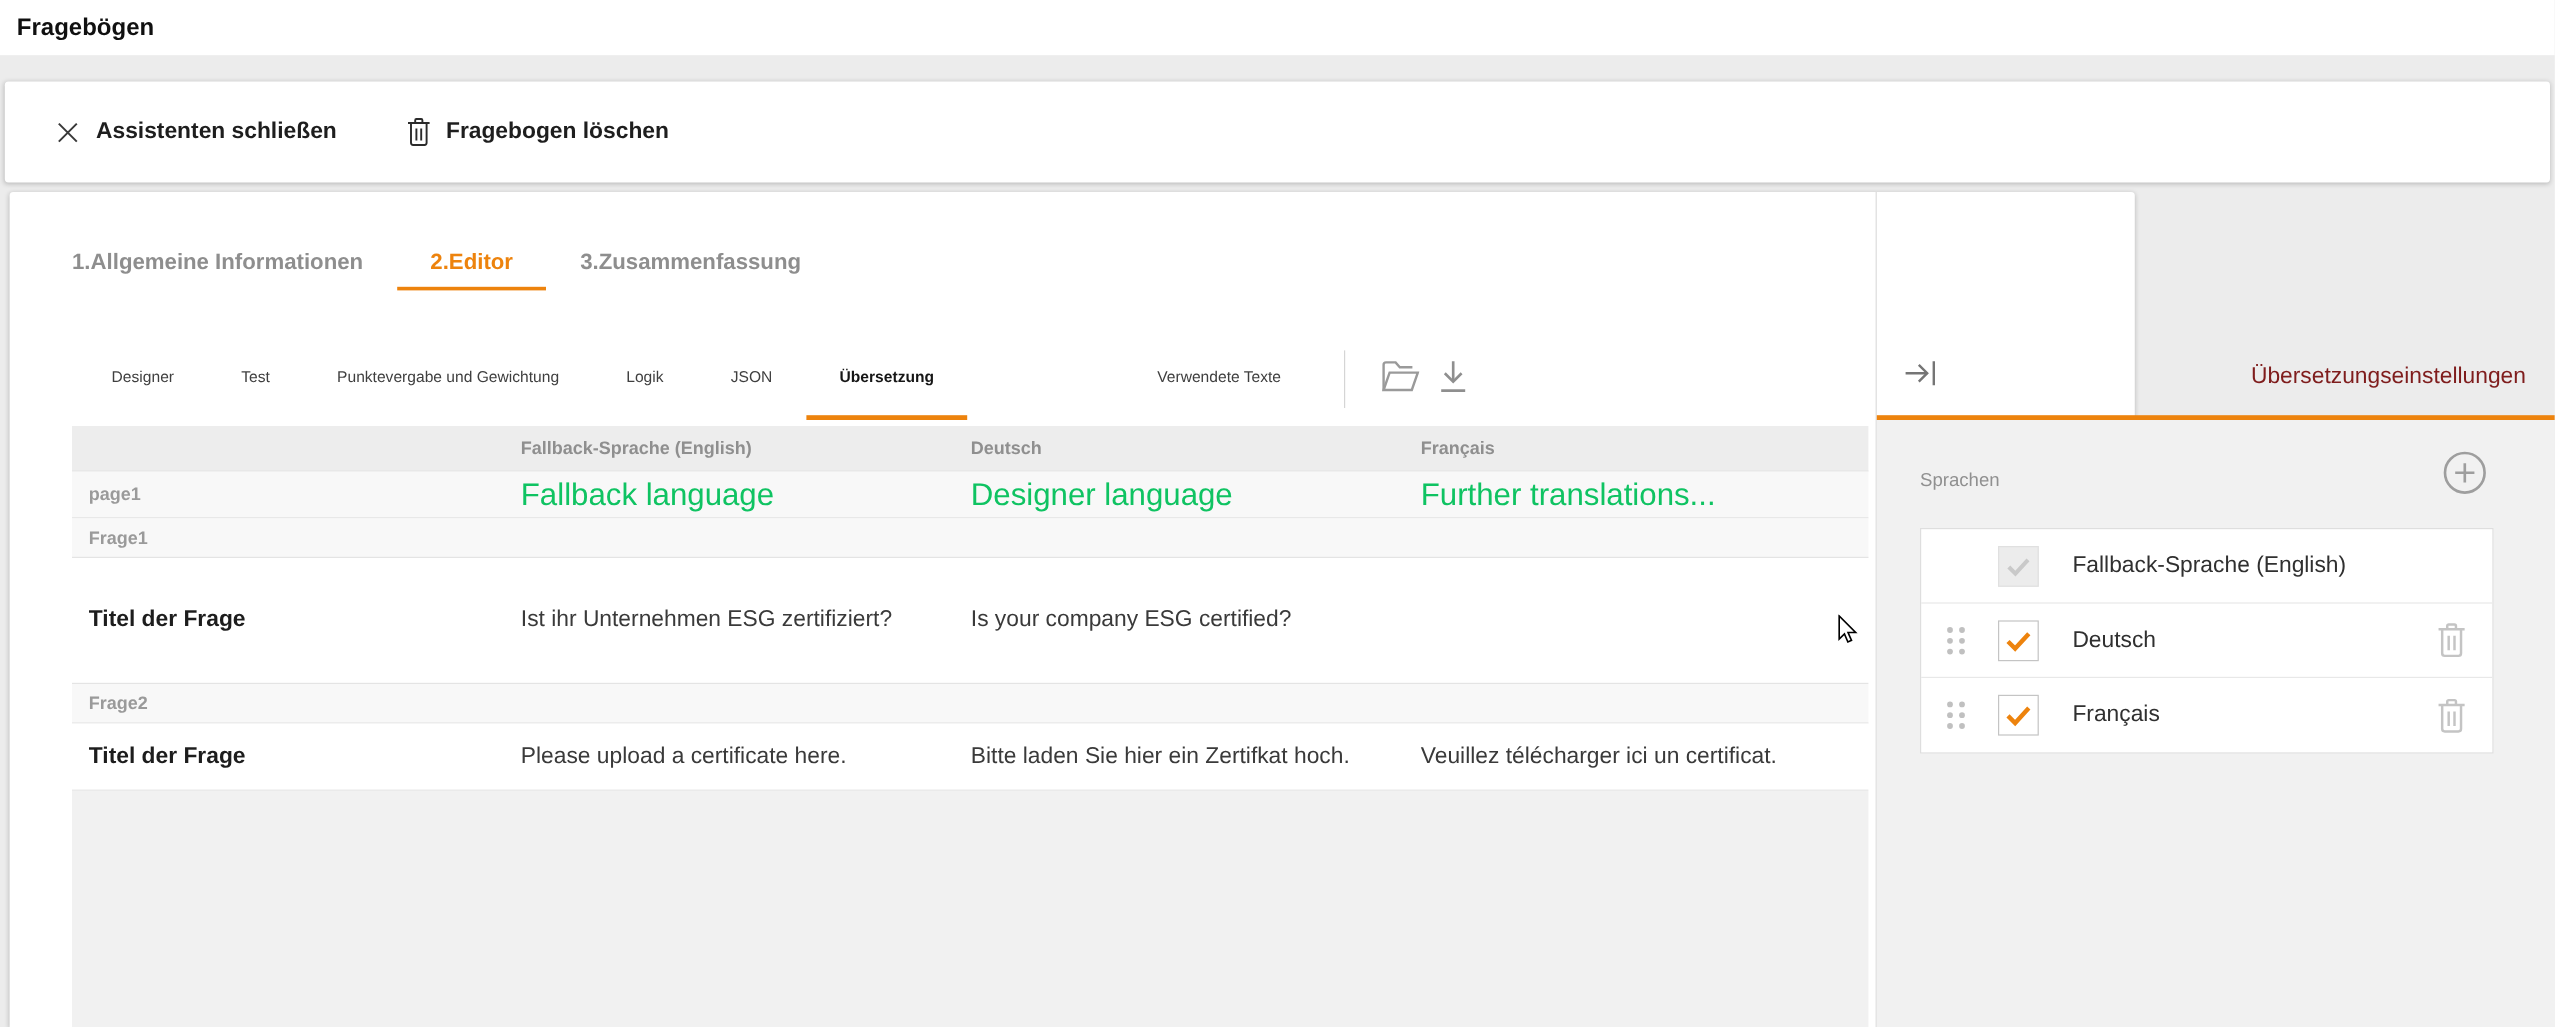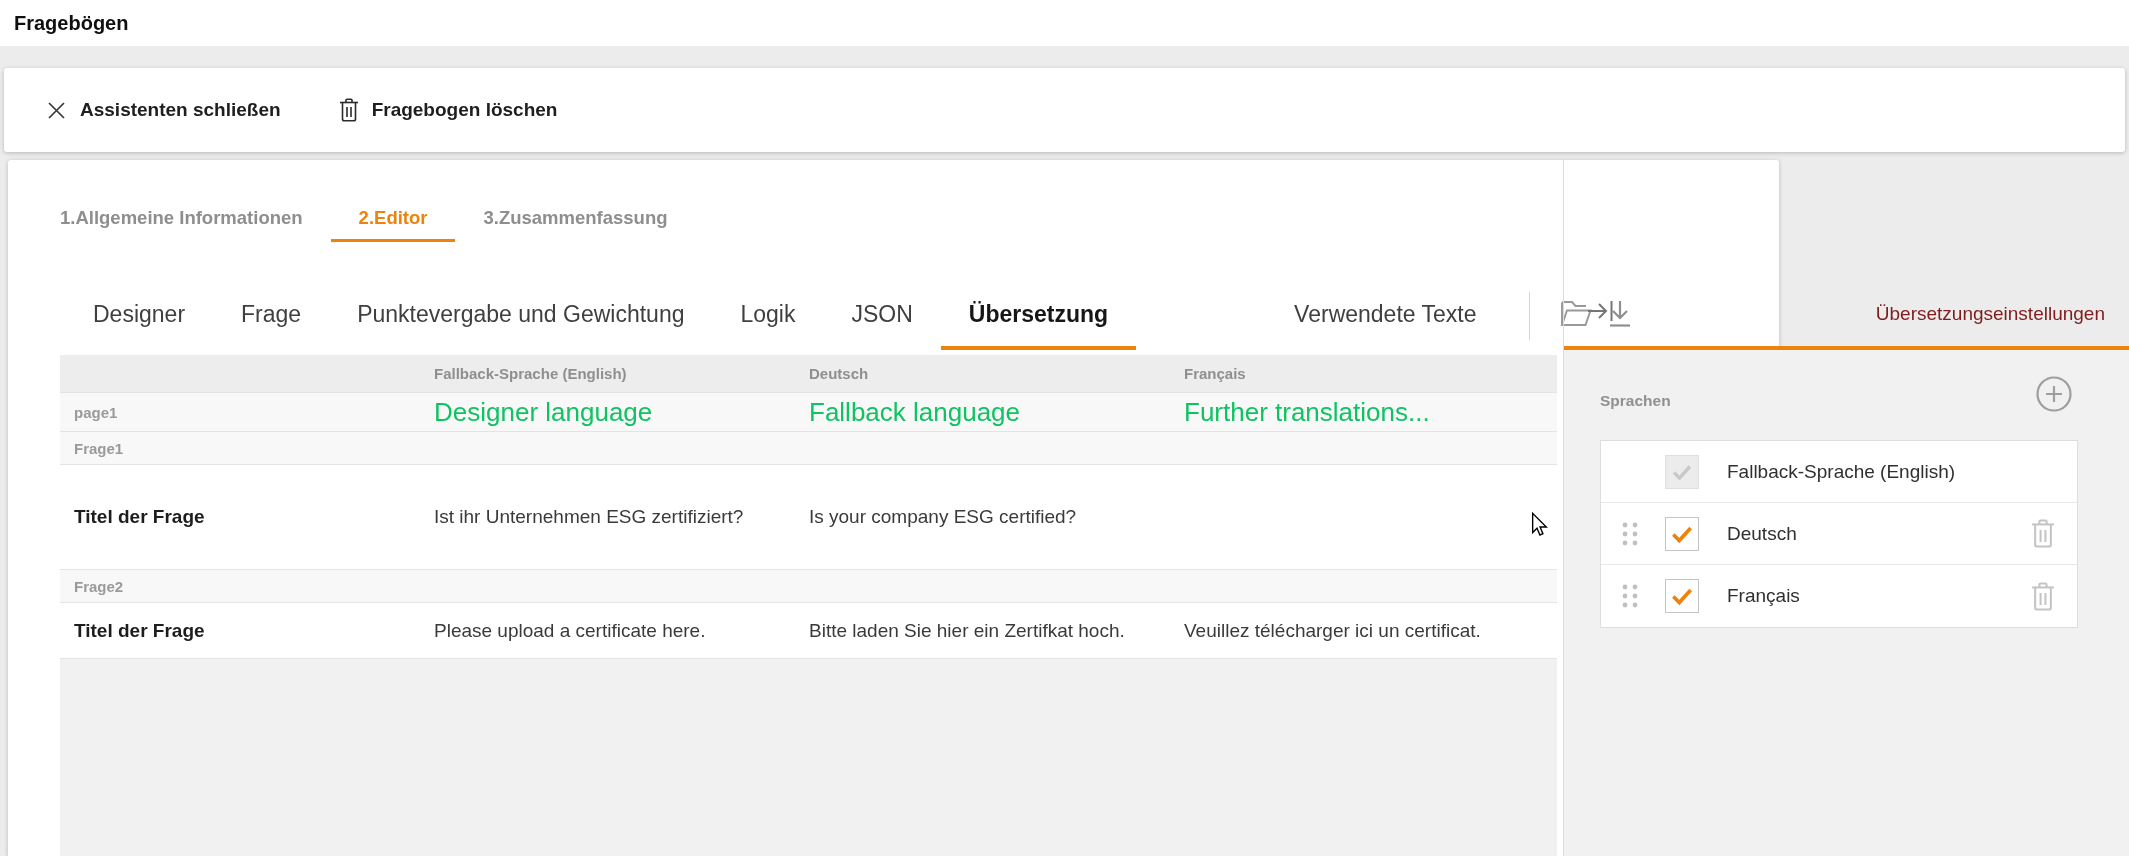--- a/index.html
+++ b/index.html
@@ -36,21 +36,21 @@
     height:48px; line-height:48px; padding:0 28px;
     font-size:18.5px; font-weight:bold; color:#8e8e8e;
     border-bottom:3px solid transparent; cursor:pointer;
   }
   .step-tab:first-child { padding-left:0; }
   .step-tab.active { color:#ED830D; border-bottom-color:#ED830D; }
 
   
   .editor-tabs { position:absolute; left:57px; top:122px; display:flex; align-items:stretch; height:68px; }
   .etab {
-    padding:0 28px; line-height:64px; font-size:23px; color:#3f3f3f;
+    padding:0 28px; line-height:64px; font-size:13px; color:#3f3f3f;
     border-bottom:4px solid transparent; cursor:pointer; white-space:nowrap;
   }
   .etab.active { font-weight:bold; color:#161616; border-bottom-color:#ED830D; }
   .used-texts { margin-left:130px; }
   .tab-sep { width:1px; height:48px; background:#d5d5d5; align-self:center; margin:0 24px; }
   .icon-btn { display:flex; align-items:center; justify-content:center; width:44px; cursor:pointer; }
 
   
   .ttable { position:absolute; left:52px; top:195px; width:1497px; }
   .trow { display:flex; border-bottom:1px solid #e4e4e4; }
@@ -71,21 +71,21 @@
   .row-q .c-val { font-size:19px; color:#3a3a3a; }
   .tfiller { height:200px; background:#f1f1f1; border-bottom:none; }
 
   
   .v-divider { position:absolute; left:1555px; top:0; width:1px; height:696px; background:#dcdcdc; }
   .panel-header { position:absolute; left:1556px; top:0; width:565px; height:186px; }
   .panel-accent { position:absolute; left:1556px; top:186px; width:565px; height:4px; background:#ED830D; }
   .panel-collapse { position:absolute; left:20px; top:136px; width:34px; height:34px; }
   .panel-title { position:absolute; right:24px; top:143px; font-size:19px; color:#7f1d1d; }
   .panel-body { position:absolute; left:1556px; top:190px; width:565px; height:506px; background:#f1f1f1; }
-  .langs-label { position:absolute; left:36px; top:42px; font-size:15.5px; color:#909090;font-weight:bold; }
+  .langs-label { position:absolute; left:36px; top:42px; font-size:15.5px; color:#909090; }
   .add-lang { position:absolute; left:471px; top:27px; width:38px; height:38px; cursor:pointer; }
   .lang-card { position:absolute; left:36px; top:90px; width:478px; background:#ffffff; border:1px solid #dedede; }
   .lang-row { display:flex; align-items:center; height:62px; padding:0 20px; border-bottom:1px solid #e8e8e8; }
   .lang-row:last-child { border-bottom:none; }
   .drag-handle { width:18px; height:26px; margin-right:26px; flex:none; cursor:grab; }
   .drag-spacer { width:18px; margin-right:26px; flex:none; }
   .cbx {
     width:34px; height:34px; flex:none; background:#ffffff;
     border:1.5px solid #c4c4c4; display:flex; align-items:center; justify-content:center;
     cursor:pointer;
@@ -130,21 +130,21 @@
 <div class="card main-card">
 
   <div class="step-tabs">
     <div class="step-tab">1.Allgemeine Informationen</div>
     <div class="step-tab active">2.Editor</div>
     <div class="step-tab">3.Zusammenfassung</div>
   </div>
 
   <div class="editor-tabs">
     <div class="etab">Designer</div>
-    <div class="etab">Frage</div>
+    <div class="etab">Test</div>
     <div class="etab">Punktevergabe und Gewichtung</div>
     <div class="etab">Logik</div>
     <div class="etab">JSON</div>
     <div class="etab active">Übersetzung</div>
     <div class="etab used-texts">Verwendete Texte</div>
     <div class="tab-sep"></div>
     <div class="icon-btn">
       <span>
         <svg width="32" height="28" viewBox="0 0 32 28" fill="none" stroke="#9a9a9a" stroke-width="2">
           <path d="M2 25 V4 a2 2 0 0 1 2-2 h8 l3.5 4 H26"></path>
@@ -165,22 +165,22 @@
 
   <div class="ttable">
     <div class="trow thead">
       <div class="tcell c-name"></div>
       <div class="tcell c-val">Fallback-Sprache (English)</div>
       <div class="tcell c-val">Deutsch</div>
       <div class="tcell c-val">Français</div>
     </div>
     <div class="trow row-page">
       <div class="tcell c-name">page1</div>
+      <div class="tcell c-val green">Fallback language</div>
       <div class="tcell c-val green">Designer language</div>
-      <div class="tcell c-val green">Fallback language</div>
       <div class="tcell c-val green">Further translations...</div>
     </div>
     <div class="trow row-group">
       <div class="tcell c-name">Frage1</div>
       <div class="tcell c-val"></div>
         <div class="tcell c-val"></div>
         <div class="tcell c-val"></div>
     </div>
     <div class="trow row-q tall">
       <div class="tcell c-name">Titel der Frage</div>

